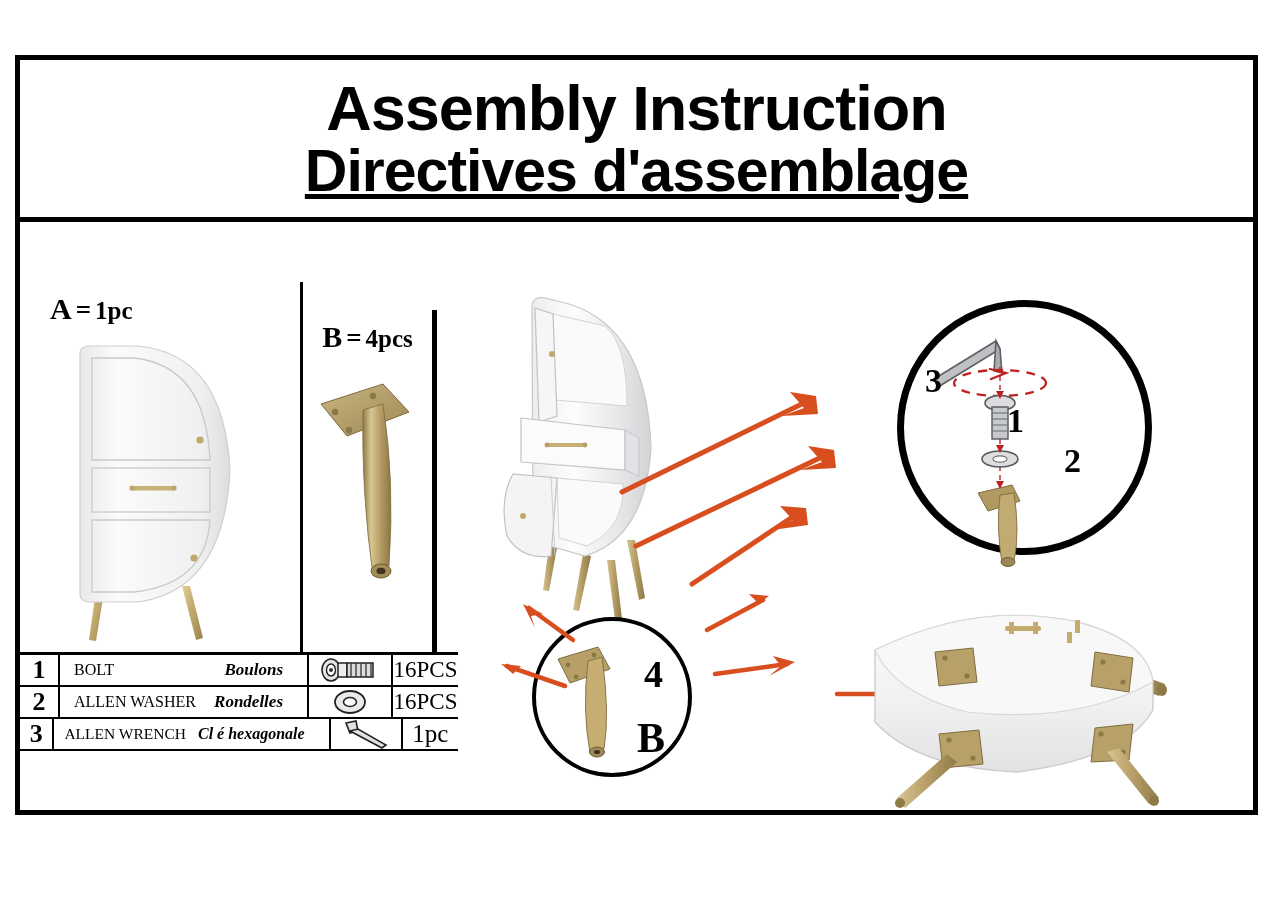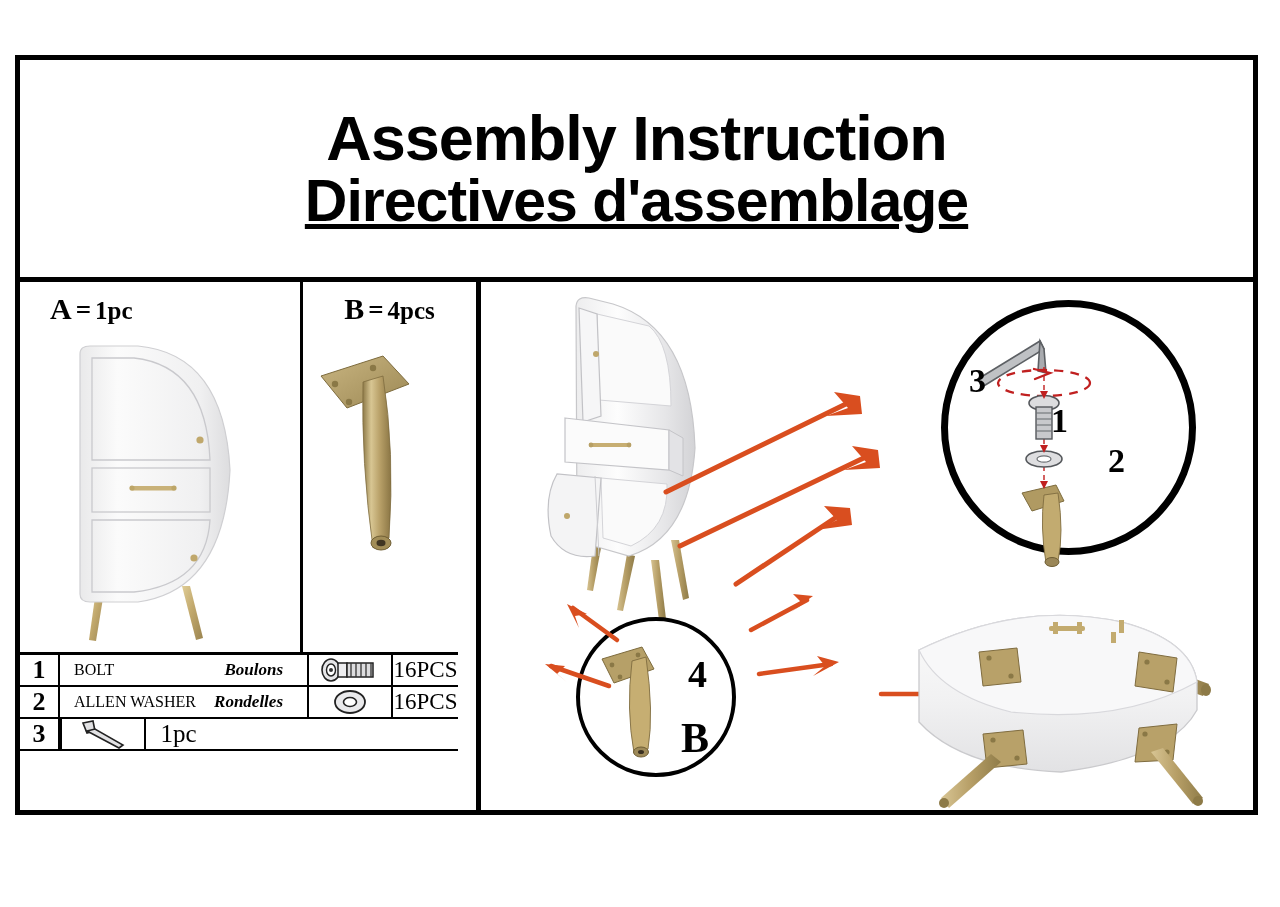--- a/index.html
+++ b/index.html
@@ -15,21 +15,21 @@
     left: 15px; top: 55px;
     width: 1243px; height: 760px;
     border: 5px solid #000000;
     background: #ffffff;
   }
 
   
   .title-block {
     position: absolute;
     left: 0; top: 0; right: 0;
-    height: 222px;
+    height: 162px;
     border-bottom: 5px solid #000000;
     display: flex; flex-direction: column;
     align-items: center; justify-content: center;
     text-align: center;
   }
   .title-line {
     font-family: "Liberation Sans", sans-serif;
     font-weight: bold;
     color: #000000;
     letter-spacing: -1px;
@@ -46,23 +46,24 @@
     display: flex;
   }
 
   
   .col-a {
     width: 283px;
     border-right: 3px solid #000000;
     position: relative;
   }
   .col-b {
-    width: 178px;
+    width: 134px;
     border-right: 5px solid #000000;
     position: relative;
+    margin-top: 28px;
   }
   .col-main { flex: 1; position: relative; }
 
   .part-head {
     position: absolute;
     top: 10px; left: 0; right: 0;
     text-align: center;
     white-space: nowrap;
   }
   .col-a .part-head { text-align: left; padding-left: 30px; }
@@ -459,20 +460,24 @@
         <svg width="36" height="28" viewBox="0 0 36 28">
           <ellipse cx="18" cy="14" rx="15" ry="11" fill="#eaeaec" stroke="#222" stroke-width="1.8"></ellipse>
           <ellipse cx="18" cy="14" rx="6.5" ry="4.5" fill="#ffffff" stroke="#222" stroke-width="1.6"></ellipse>
         </svg>
       </div>
       <div class="pt-qty">16PCS</div>
     </div>
 
     <div class="ptrow pt-row3">
       <div class="pt-no">3</div>
+      <div class="pt-names">
+        <span class="pt-en">ALLEN WRENCH</span>
+        <span class="pt-fr">Cl é  hexagonale</span>
+      </div>
       <div class="pt-icon">
         <svg width="56" height="30" viewBox="0 0 56 30">
           <path d="M8 4 L18 2 L20 12 L12 14 Z" fill="#e2e2e4" stroke="#222" stroke-width="1.6"></path>
           <path d="M12 12 L20 10 L48 26 L44 29 Z" fill="#e2e2e4" stroke="#222" stroke-width="1.6"></path>
         </svg>
       </div>
       <div class="pt-qty small">1pc</div>
     </div>
 
   </div>

